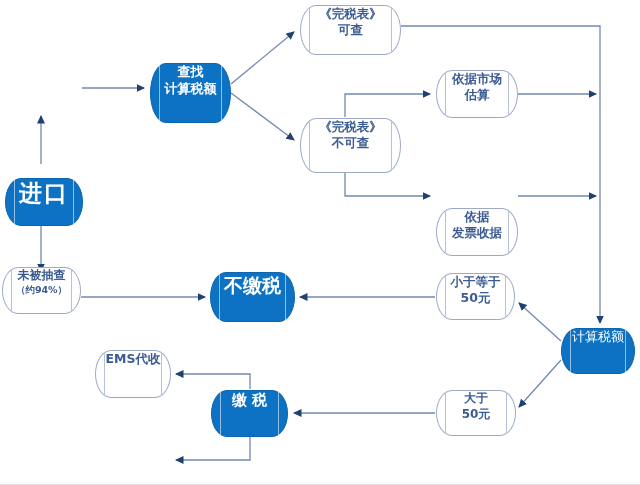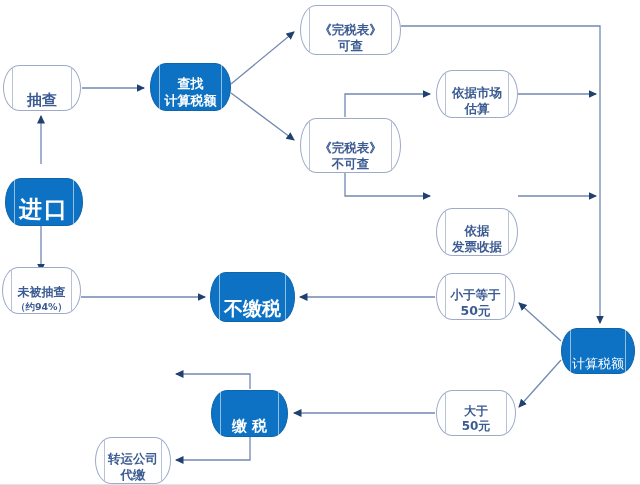--- a/index.html
+++ b/index.html
@@ -4,21 +4,21 @@
 <style>
   html,body{margin:0;padding:0;background:#fff;}
   .canvas{
     position:relative;width:640px;height:485px;background:#ffffff;
     font-family:"DejaVu Sans","Liberation Sans",sans-serif;
     overflow:hidden;border-bottom:1px solid #e3e3e3;box-sizing:border-box;
   }
   .wires{position:absolute;left:0;top:0;width:640px;height:485px;pointer-events:none;}
   .wire{fill:none;stroke:#7289b1;stroke-width:1.3px;}
   .node{
-    position:absolute;display:flex;flex-direction:column;align-items:center;justify-content:flex-end;
+    position:absolute;display:flex;flex-direction:column;align-items:center;justify-content:flex-start;
     text-align:center;box-sizing:border-box;line-height:1.3;z-index:2;
   }
   .node.white{
     background:#ffffff;border:1.5px solid #9dabc9;border-radius:16px / 50%;
     color:#3b5b92;font-size:12.5px;font-weight:bold;
   }
   .node.blue{
     background:#0d72c4;border:1.5px solid #0e65ab;border-radius:16px / 50%;
     color:#ffffff;font-size:13px;font-weight:bold;
   }
@@ -55,29 +55,26 @@
     <path class="wire" d="M518,196 L596,196" marker-end="url(#ah)"></path>
     <path class="wire" d="M561,341 L519,303" marker-end="url(#ah)"></path>
     <path class="wire" d="M561,360 L519,407" marker-end="url(#ah)"></path>
     <path class="wire" d="M435,297 L300,297" marker-end="url(#ah)"></path>
     <path class="wire" d="M81,297 L205,297" marker-end="url(#ah)"></path>
     <path class="wire" d="M435,413 L294,413" marker-end="url(#ah)"></path>
     <path class="wire" d="M250,389 L250,374 L176,374" marker-end="url(#ah)"></path>
     <path class="wire" d="M250,437 L250,460 L176,460" marker-end="url(#ah)"></path>
   </svg>
 
-  <div class="node white" style="left:3px;top:65px;width:78px;height:46px;font-size:15px;">
-    <span>抽查</span>
-  </div>
 
   <div class="node blue" style="left:5px;top:178px;width:78px;height:48px;font-size:23px;letter-spacing:2px;">
     <span>进口</span>
   </div>
 
-  <div class="node blue" style="left:150px;top:63px;width:81px;height:48px;">
+  <div class="node blue" style="left:150px;top:63px;width:81px;height:60px;">
     <span>查找</span>
     <span>计算税额</span>
   </div>
 
   <div class="node white" style="left:300px;top:5px;width:101px;height:50px;">
     <span>《完税表》</span>
     <span>可查</span>
   </div>
 
   <div class="node white" style="left:300px;top:118px;width:101px;height:55px;">
@@ -115,19 +112,18 @@
 
   <div class="node white" style="left:2px;top:267px;width:79px;height:47px;font-size:12px;">
     <span>未被抽查</span>
     <span class="sub">（约94%）</span>
   </div>
 
   <div class="node blue" style="left:211px;top:390px;width:77px;height:47px;font-size:15px;">
     <span>缴 税</span>
   </div>
 
+  <div class="node white" style="left:95px;top:350px;width:76px;height:48px;">
+    <span>EMS代收</span>
+  </div>
 
-  <div class="node white" style="left:95px;top:437px;width:76px;height:47px;">
-    <span>转运公司</span>
-    <span>代缴</span>
-  </div>
 
 </div>
 
 </body></html>

